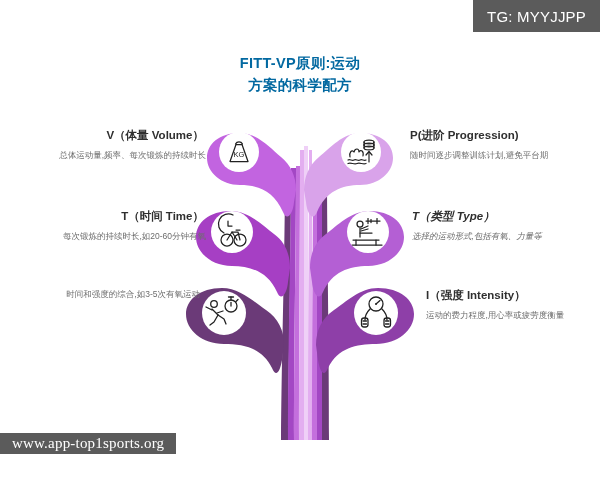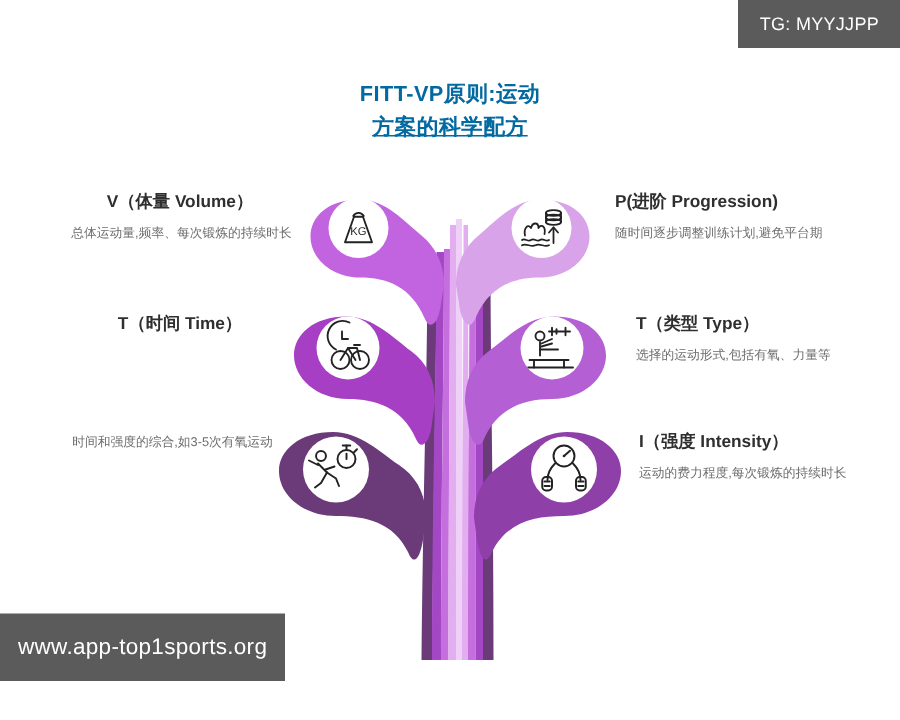--- a/index.html
+++ b/index.html
@@ -20,69 +20,70 @@
     width: 600px;
     height: 480px;
     background: #ffffff;
   }
 
   
   .badge {
     position: absolute;
     background: #5b5b5b;
     color: #ffffff;
-    font-size: 12px;
+    font-size: 15px;
     letter-spacing: 0.2px;
     display: flex;
     align-items: center;
     justify-content: center;
     white-space: nowrap;
   }
   #tg-badge {
     top: 0;
     right: 0;
     height: 32px;
     padding: 0 14px;
   }
   #url-badge {
     left: 0;
     bottom: 26px;
     height: 21px;
-    padding: 12px 12px;
+    padding: 0 12px;
     font-size: 15px;
+    font-family: Liberation Serif, serif;
   }
 
   
   #title {
     position: absolute;
     top: 52px;
     left: 0;
     width: 600px;
     text-align: center;
     font-size: 14.5px;
     font-weight: bold;
     color: #0369a1;
     line-height: 1.55;
     letter-spacing: 0.3px;
   }
-  #title .l2 { display: block; text-decoration: underline; }
+  #title .l2 { display: block; }
 
   
   #tree {
     position: absolute;
     top: 0;
     left: 0;
   }
 
   
   .label-block {
     position: absolute;
     width: 170px;
   }
-  .label-block.left  { text-align: center; }
+  .label-block.left  { text-align: right; }
   .label-block.right { text-align: left; }
 
   .label-title {
     font-size: 11.5px;
     font-weight: bold;
     color: #2f2f2f;
     line-height: 1.35;
     margin-bottom: 5px;
     white-space: nowrap;
   }
@@ -91,21 +92,21 @@
   .label-desc {
     font-size: 8.5px;
     color: #6d6d6d;
     line-height: 1.62;
   }
 
   #lbl-v  { left: 36px;  top: 128px; }
   #lbl-t1 { left: 36px;  top: 209px; }
   #lbl-f  { left: 30px;  top: 288px; }
   #lbl-p  { left: 410px; top: 128px; }
-  #lbl-t2 { left: 424px; top: 209px; }
+  #lbl-t2 { left: 412px; top: 209px; font-style: italic; }
   #lbl-i  { left: 426px; top: 288px; }
 
   
   .icon-art { pointer-events: none; }
 </style>
 </head>
 <body>
 
 <div id="canvas">
 
@@ -312,37 +313,38 @@
     <span class="l2">方案的科学配方</span>
   </div>
 
   <div class="label-block left" id="lbl-v">
     <div class="label-title">V（体量 Volume）</div>
     <div class="label-desc">总体运动量,频率、每次锻炼的持续时长</div>
   </div>
 
   <div class="label-block left" id="lbl-t1">
     <div class="label-title">T（时间 Time）</div>
+    <div class="label-desc">每次锻炼的持续时长,如20-60分钟有氧</div>
   </div>
 
   <div class="label-block left" id="lbl-f">
     <div class="label-desc">时间和强度的综合,如3-5次有氧运动</div>
   </div>
 
   <div class="label-block right" id="lbl-p">
     <div class="label-title">P(进阶 Progression)</div>
     <div class="label-desc">随时间逐步调整训练计划,避免平台期</div>
   </div>
 
   <div class="label-block right" id="lbl-t2">
     <div class="label-title">T（类型 Type）</div>
     <div class="label-desc">选择的运动形式,包括有氧、力量等</div>
   </div>
 
   <div class="label-block right" id="lbl-i">
     <div class="label-title">I（强度 Intensity）</div>
-    <div class="label-desc">运动的费力程度,每次锻炼的持续时长</div>
+    <div class="label-desc">运动的费力程度,用心率或疲劳度衡量</div>
   </div>
 
   <div class="badge" id="tg-badge">TG: MYYJJPP</div>
   <div class="badge" id="url-badge">www.app-top1sports.org</div>
 
 </div>
 
 </body></html>

